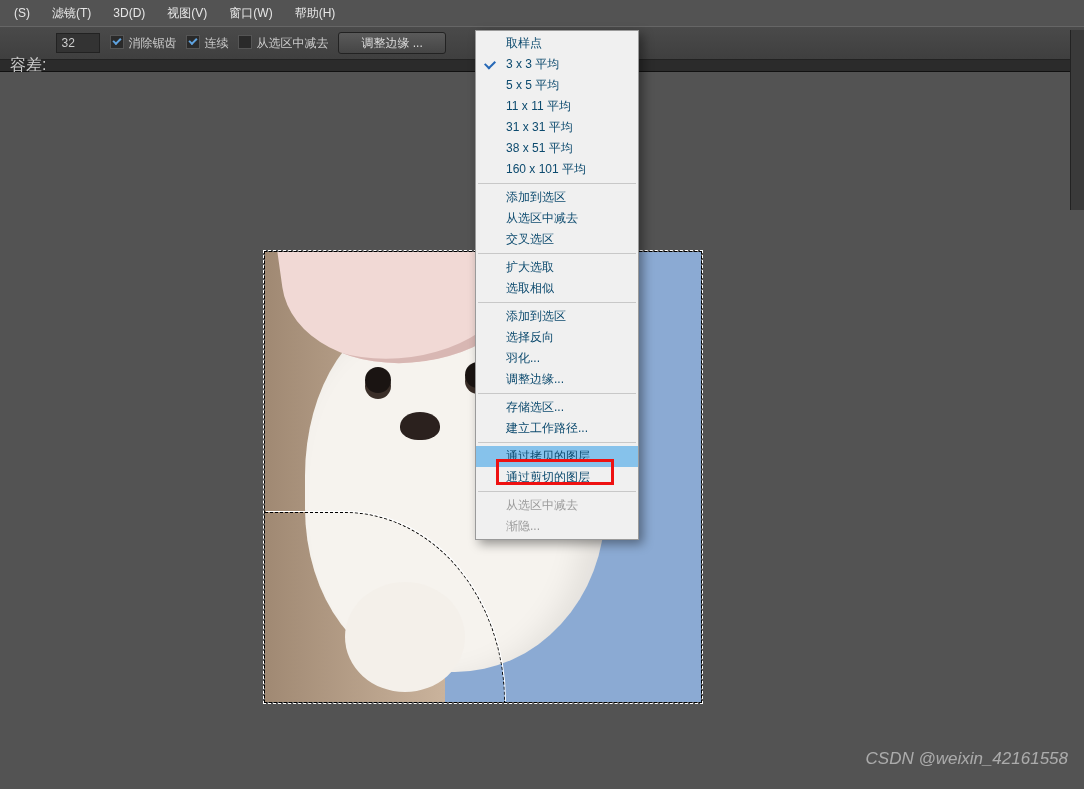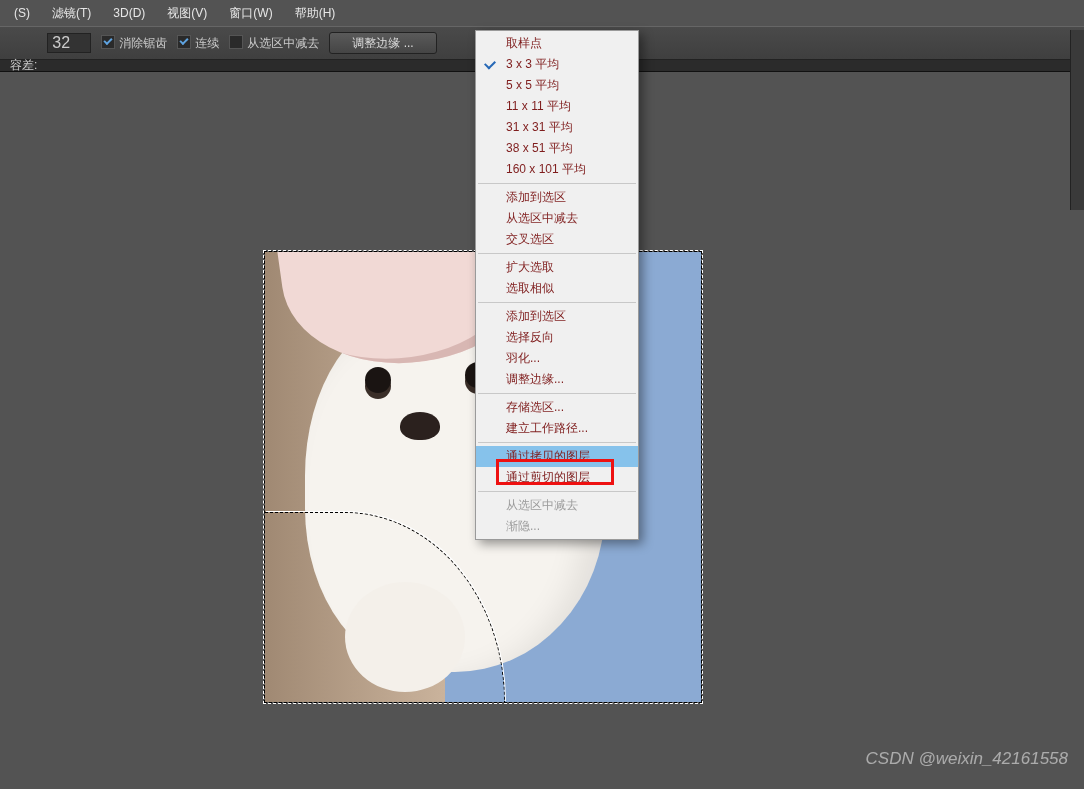--- a/index.html
+++ b/index.html
@@ -2,22 +2,22 @@
 <html><head>
 <meta charset="utf-8">
 <style>
 * { margin: 0; padding: 0; box-sizing: border-box; font-family: "Microsoft YaHei", sans-serif; }
 body { width: 1084px; height: 789px; background: #535353; overflow: hidden; position: relative; }
 
 .menubar { height: 26px; background: #535353; display: flex; align-items: center; padding-left: 4px; gap: 2px; }
 .menu-item { color: #e6e6e6; font-size: 12px; padding: 3px 10px; cursor: default; }
 
 .toolbar { height: 34px; background: linear-gradient(#4a4a4a, #3f3f3f); border-top: 1px solid #666; border-bottom: 1px solid #222; display: flex; align-items: center; padding-left: 10px; gap: 10px; }
-.tool-label { color: #ccc; font-size: 12px; margin-top: 44px; }
-.tool-input { width: 44px; height: 20px; background: #333; border: 1px solid #222; color: #ccc; font-size: 16px; padding: 1px 4px; }
+.tool-label { color: #ccc; font-size: 16px; margin-top: 44px; }
+.tool-input { width: 44px; height: 20px; background: #333; border: 1px solid #222; color: #ccc; font-size: 12px; padding: 1px 4px; }
 .checkbox-group { display: flex; align-items: flex-start; gap: 4px; }
 .checkbox-box { width: 14px; height: 14px; background: #2a2a2a; border: 1px solid #555; display: flex; align-items: center; justify-content: center; }
 .checkbox-check { width: 8px; height: 5px; border-left: 2px solid #5fa3e0; border-bottom: 2px solid #5fa3e0; transform: rotate(-45deg); margin-top: -2px; }
 .checkbox-label { color: #ccc; font-size: 12px; }
 .adjust-btn { height: 22px; background: linear-gradient(#5a5a5a,#454545); border: 1px solid #222; color: #ddd; font-size: 12px; padding: 2px 22px; border-radius: 3px; }
 
 .tab-strip { height: 12px; background: #2b2b2b; border-bottom: 1px solid #111; }
 
 .canvas-area { position: absolute; top: 72px; left: 0; right: 0; bottom: 0; background: #535353; }
 .document { position: absolute; left: 265px; top: 180px; width: 436px; height: 450px; }
@@ -31,21 +31,21 @@
 .dog-eye.l { left:100px; top:115px; }
 .dog-eye.r { left:200px; top:110px; }
 .dog-nose { position:absolute; left:135px; top:160px; width:40px; height:28px; background:#2b211e; border-radius:50% 50% 45% 45%; }
 .dog-paw { position:absolute; left:80px; top:330px; width:120px; height:110px; background:#f4f0ea; border-radius:50%; }
 .marching-ants-outer { position:absolute; inset:-1px; border: 1px dashed #000; outline: 1px dashed #fff; outline-offset: 0px; pointer-events:none; }
 .selection-curve { position:absolute; left:0px; top:260px; width:240px; height:190px; border-top: 1.5px dashed #000; border-right: 1.5px dashed #000; border-radius: 0 160px 0 0 / 0 190px 0 0; box-shadow: 1px -1px 0 0 #fff; pointer-events:none; }
 
 .right-panel { position: absolute; right: 0; top: 30px; width: 14px; height: 180px; background: #3a3a3a; border-left: 1px solid #222; }
 
 .context-menu { position: absolute; left: 475px; top: 30px; width: 164px; background: #f0f0f0; border: 1px solid #9a9a9a; box-shadow: 4px 4px 10px rgba(0,0,0,.4); padding: 2px 0; }
-.ctx-item { display:flex; align-items:center; height: 21px; font-size: 12px; color: #7f1d1d; padding-left: 30px; position: relative; }
+.ctx-item { display:flex; align-items:center; height: 21px; font-size: 12px; color: #0c4a6e; padding-left: 30px; position: relative; }
 .ctx-item.disabled { color: #9b9b9b; }
 .ctx-item.checked::before { content:''; position:absolute; left:9px; top:6px; width:8px; height:5px; border-left:2px solid #2668b6; border-bottom:2px solid #2668b6; transform: rotate(-45deg); }
 .ctx-item.highlighted { background: #86c2eb; }
 .ctx-sep { height:1px; background:#c8c8c8; margin: 3px 2px; }
 .red-box { position:absolute; border: 3px solid #e11; pointer-events:none; }
 
 .watermark { position:absolute; right:16px; bottom:20px; color: rgba(230,230,230,0.6); font-size: 17px; font-style: italic; font-family: "Segoe UI", sans-serif; }
 </style>
 </head>
 <body>

